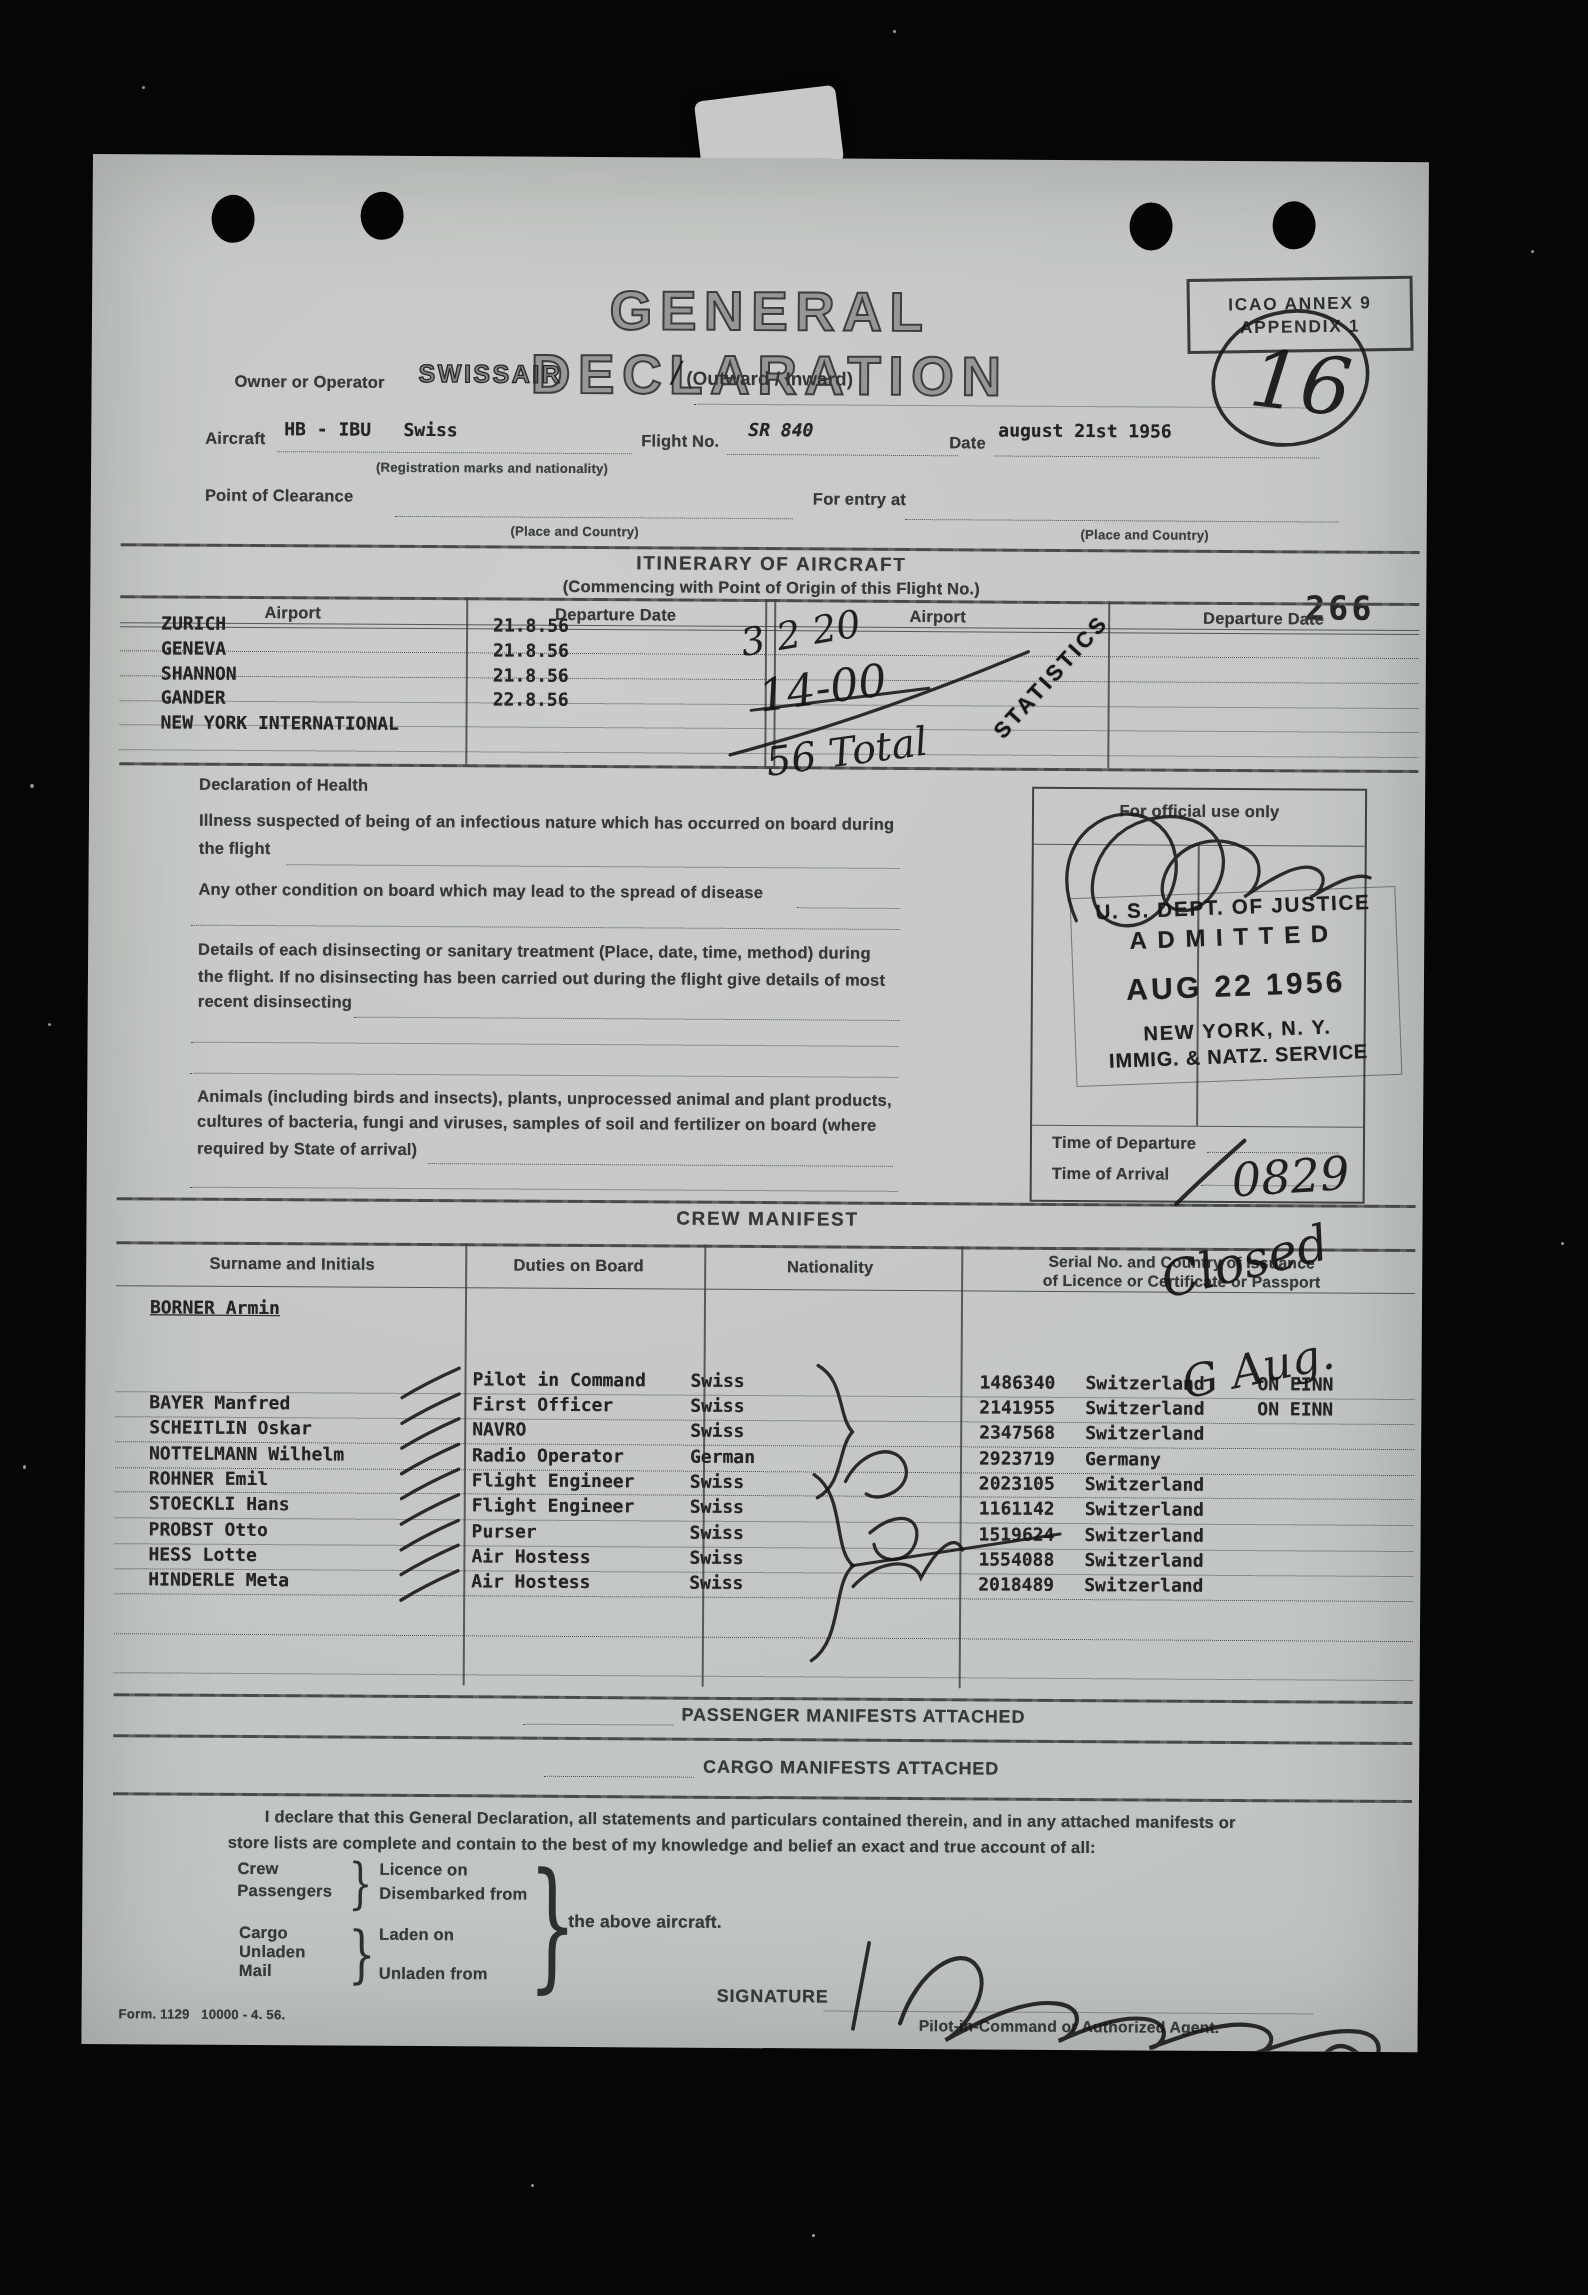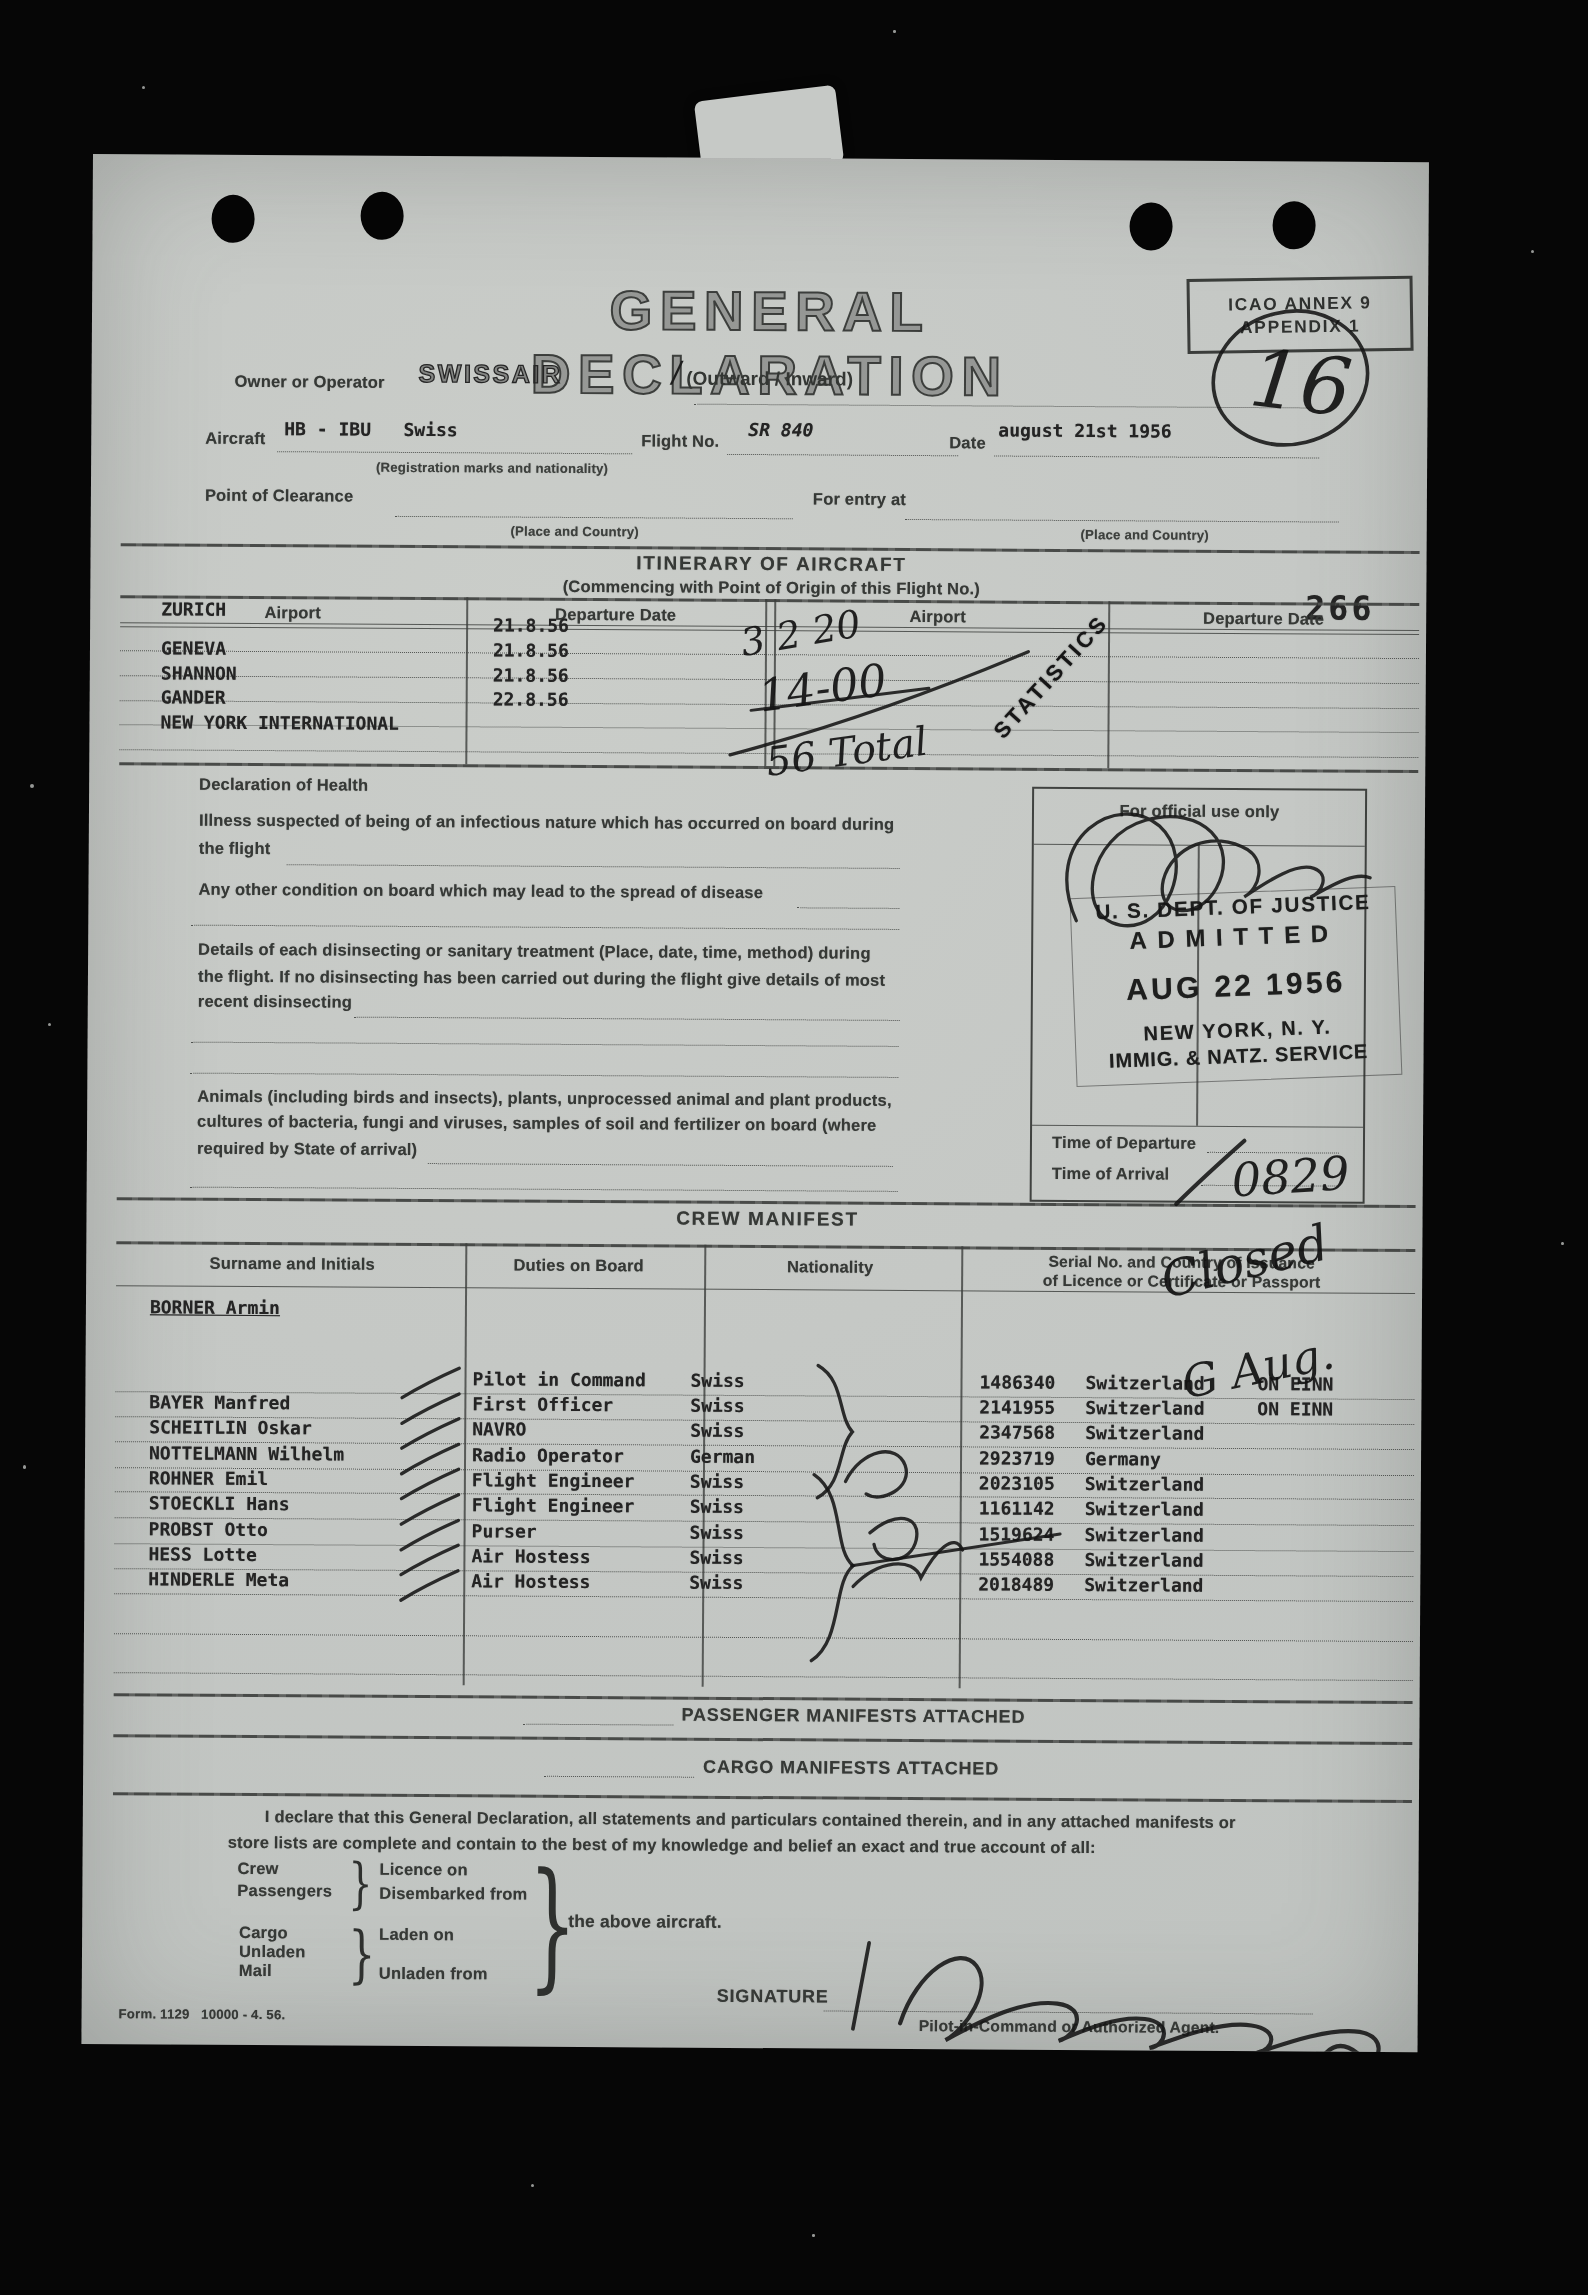--- a/index.html
+++ b/index.html
@@ -117,21 +117,21 @@
   <div class="lbl center" style="left:422px;top:448px;width:207px;">Departure Date</div>
   <div class="lbl center" style="left:744px;top:448px;width:207px;">Airport</div>
   <div class="lbl center" style="left:1070px;top:448px;width:207px;">Departure Date</div>
   <div class="hline thin" style="left:30px;top:468px;width:1299px;"></div>
   <div class="hline thin" style="left:30px;top:472px;width:1299px;"></div>
   <div class="vline" style="left:376px;top:441px;height:167px;"></div>
   <div class="vline" style="left:675px;top:441px;height:167px;"></div>
   <div class="vline" style="left:684px;top:441px;height:167px;"></div>
   <div class="vline" style="left:1018px;top:441px;height:167px;"></div>
   <div id="itinerary-rows" style="position:absolute;inset:0;">
-      <div class="typed" style="left: 71px; top: 444px;">ZURICH</div>
+      <div class="typed" style="left: 71px; top: 458px;">ZURICH</div>
       <div class="typed" style="left: 403px; top: 458px;">21.8.56</div>
       <div class="dotted" style="left: 30px; top: 496px; width: 1299px;"></div>
       <div class="typed" style="left: 71px; top: 483px;">GENEVA</div>
       <div class="typed" style="left: 403px; top: 483px;">21.8.56</div>
       <div class="dotted" style="left: 30px; top: 521px; width: 1299px;"></div>
       <div class="typed" style="left: 71px; top: 508px;">SHANNON</div>
       <div class="typed" style="left: 403px; top: 508px;">21.8.56</div>
       <div class="dotted" style="left: 30px; top: 546px; width: 1299px;"></div>
       <div class="typed" style="left: 71px; top: 532px;">GANDER</div>
       <div class="typed" style="left: 403px; top: 532px;">22.8.56</div>

